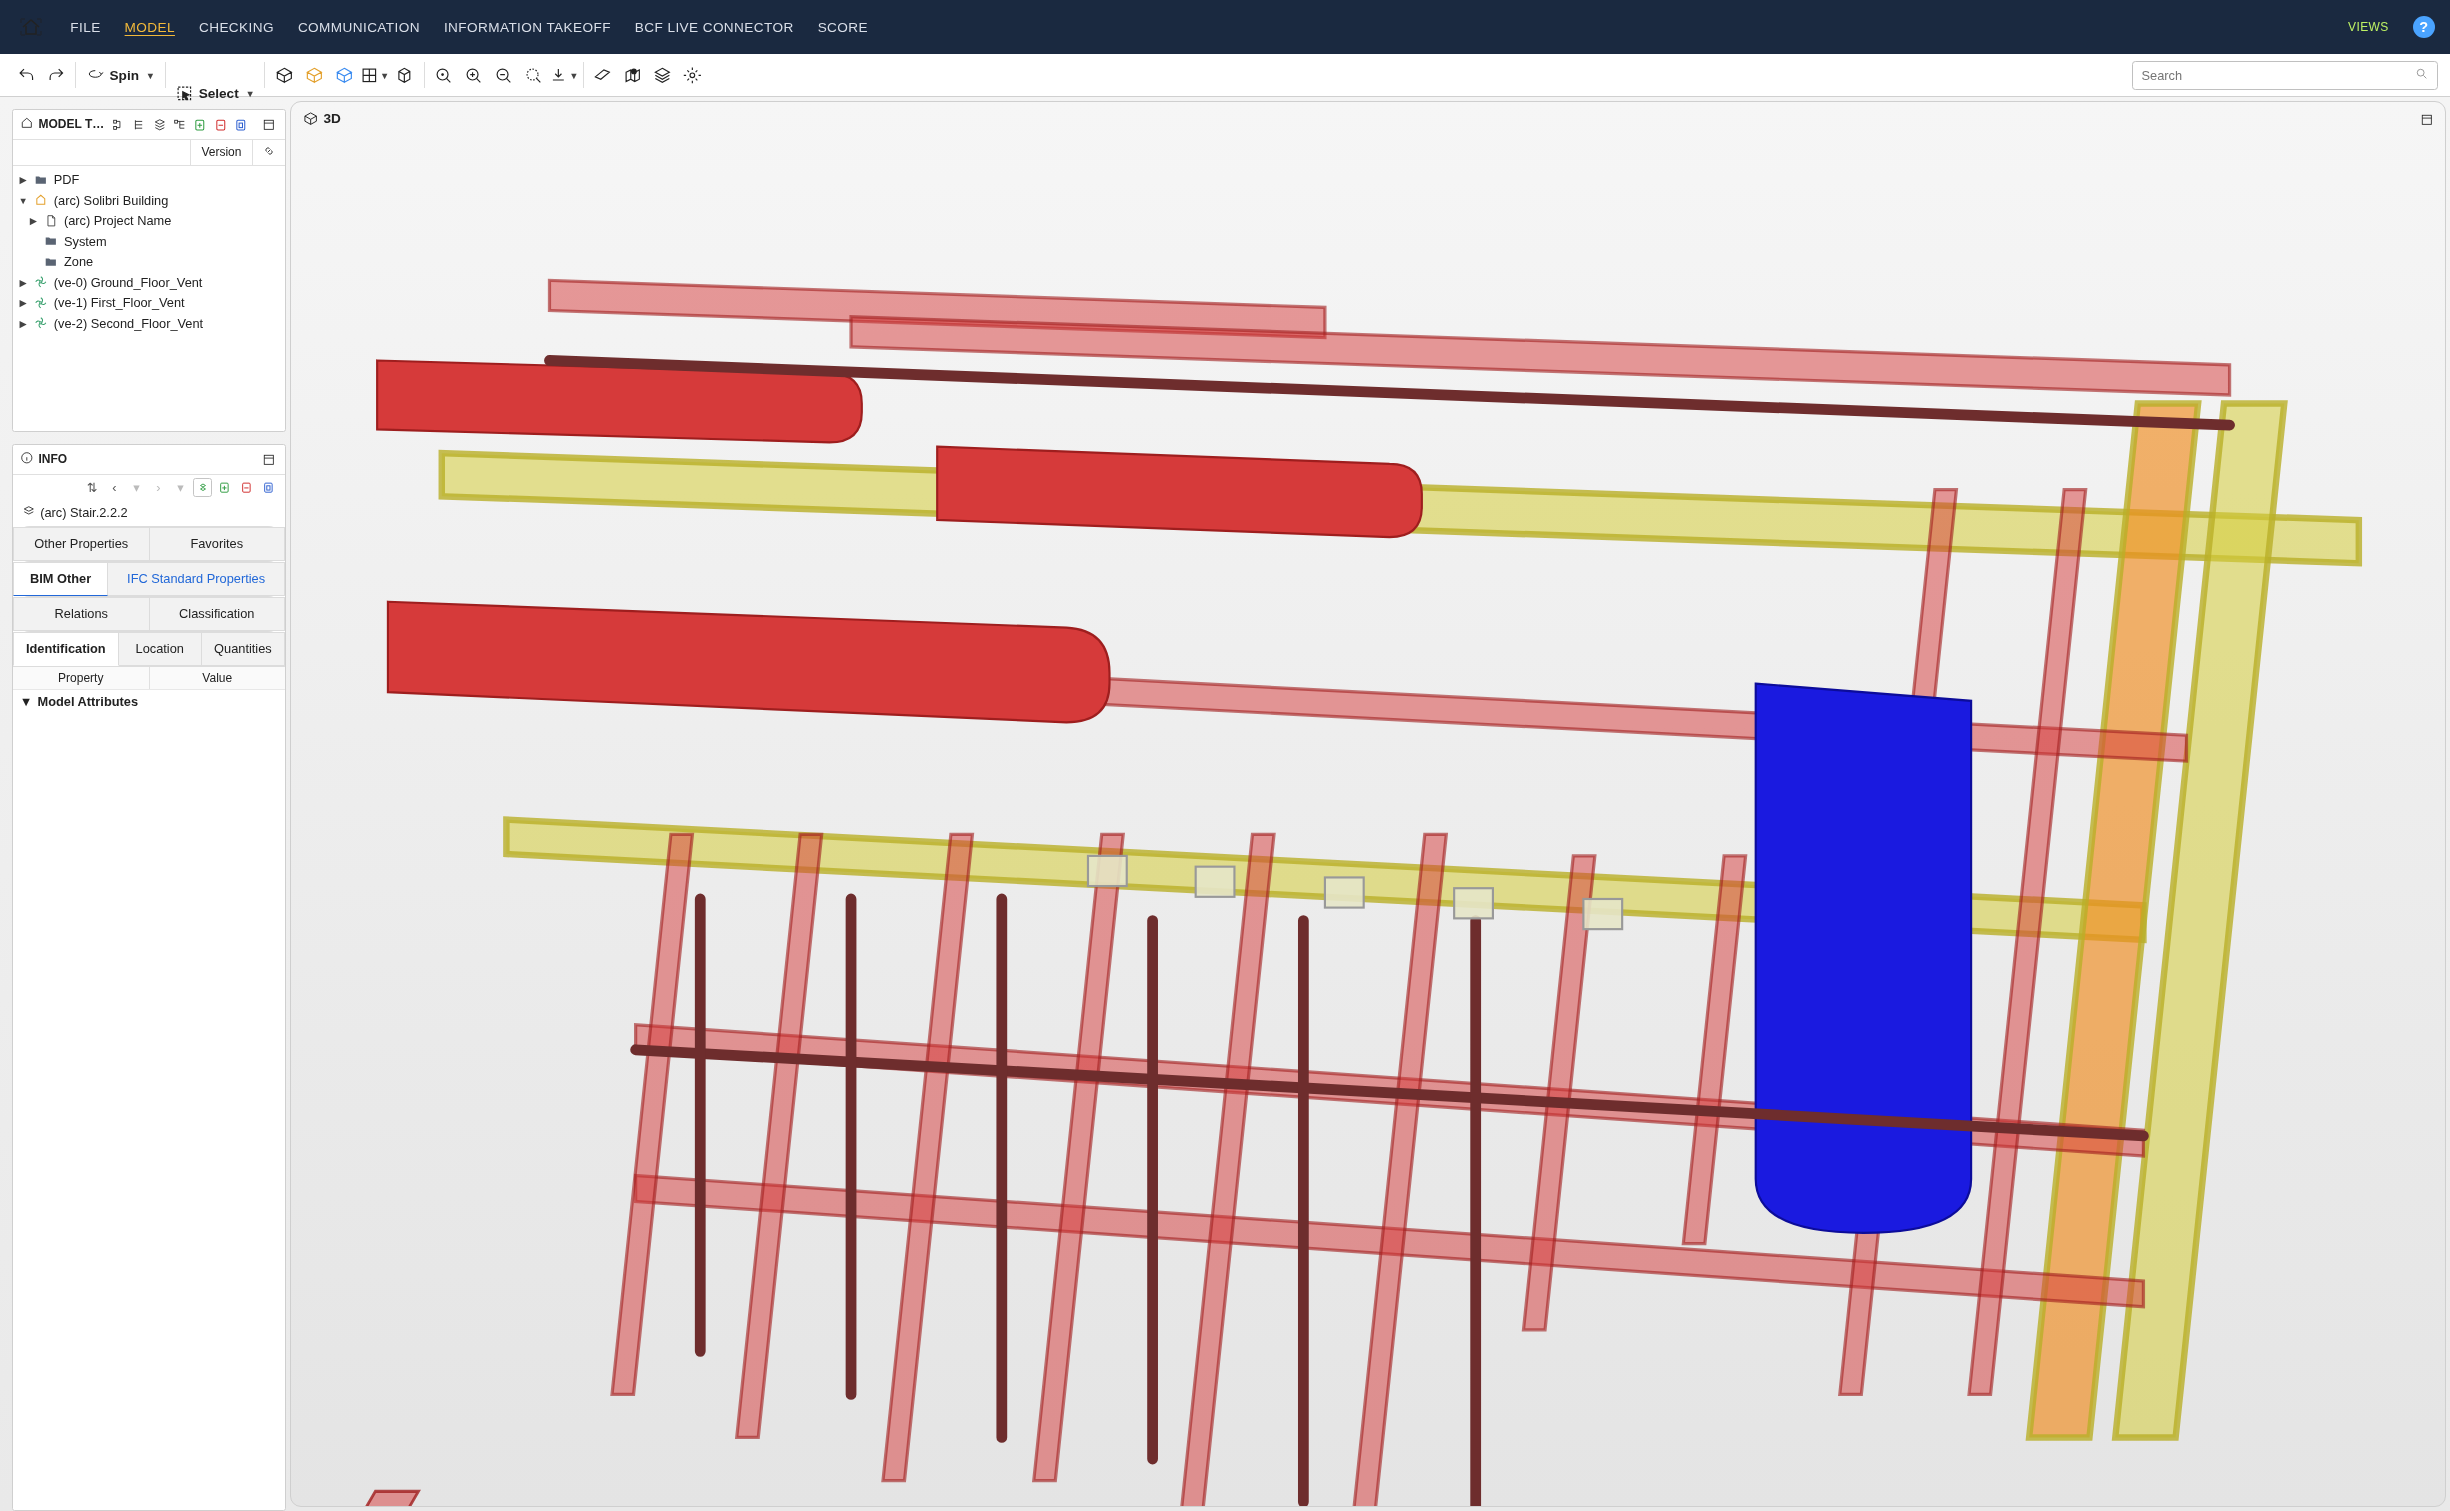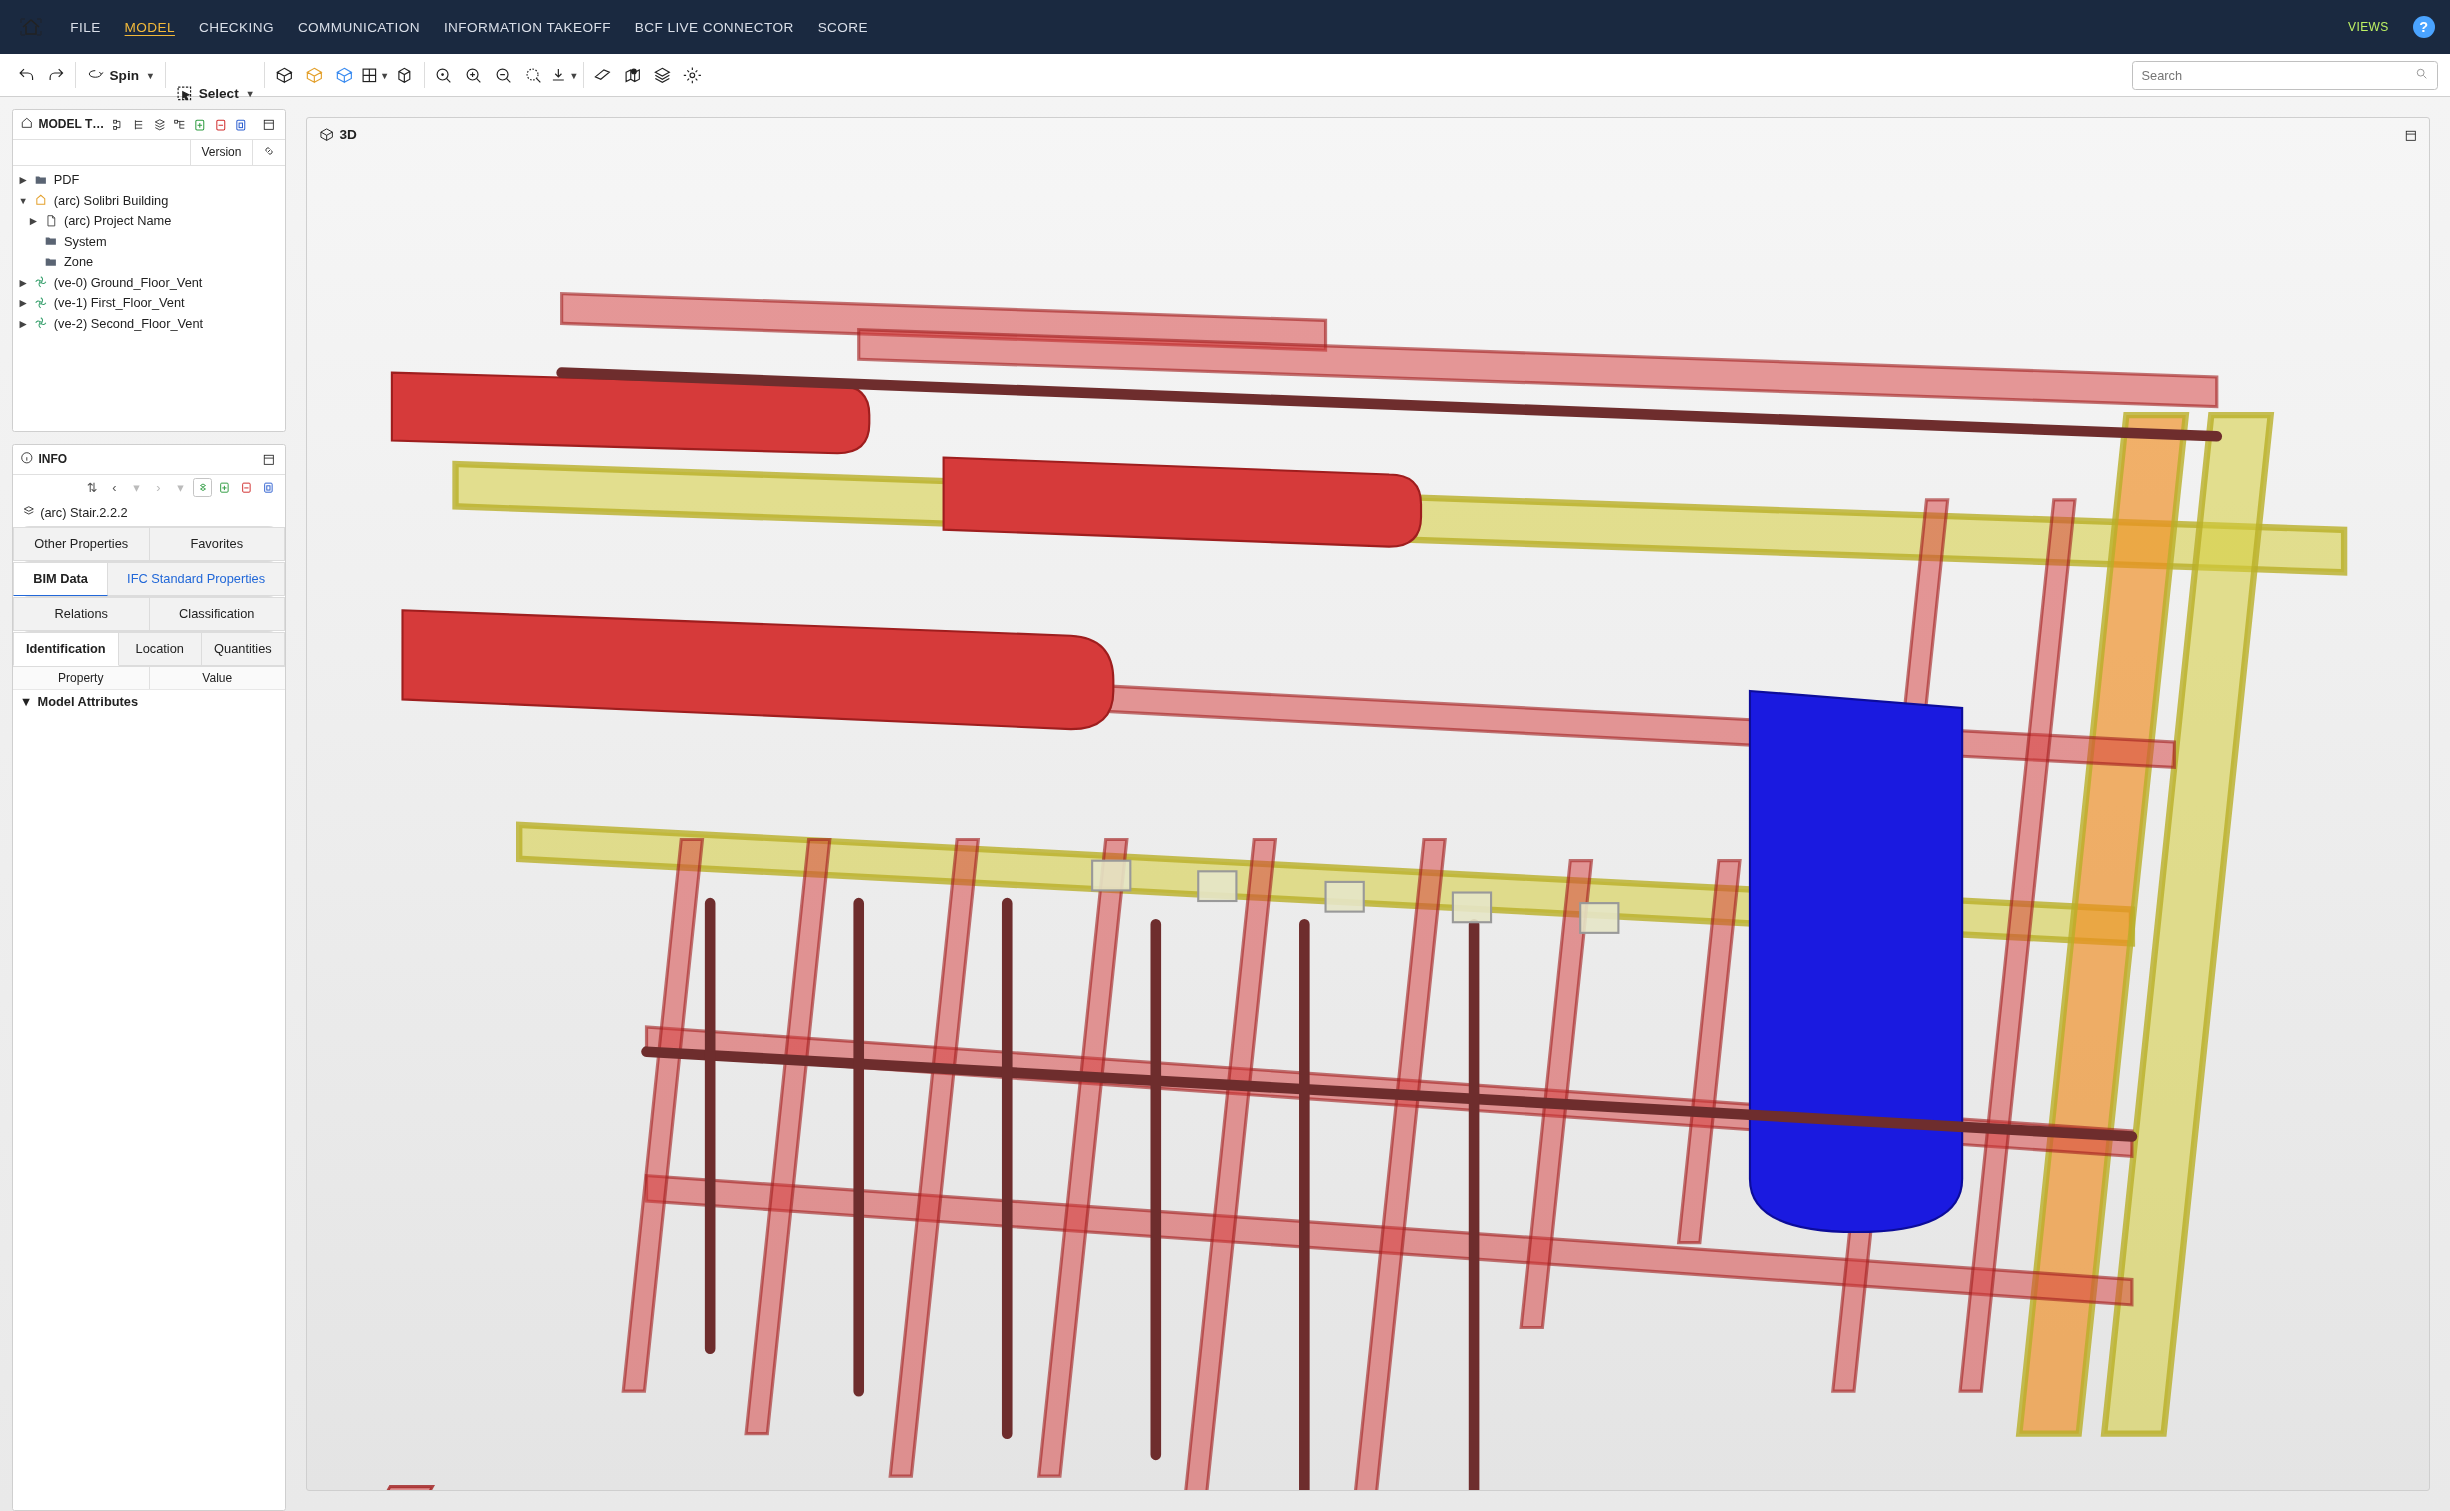--- a/index.html
+++ b/index.html
@@ -61,21 +61,21 @@
 .tabs .tab.link { color:#2268d8; }
 .tabs.row2 .tab { flex:1; }
 
 .propgrid { border-top:0.9px solid #dcdcdc; }
 .propgrid .pgh { display:flex; }
 .propgrid .pgh .c { flex:1; text-align:center; padding:4.3px; border-right:0.9px solid #e0e0e0; background:#fafafa; font-size:12px; }
 .propgrid .pgh .c:last-child { border-right:none; }
 .propgrid .section { padding:4.3px 6.8px; font-weight:700; display:flex; align-items:center; gap:5.1px; border-top:0.9px solid #e8e8e8; font-size:12.8px; }
 
 
-.viewport { flex:1; position:relative; margin:20px; border:0.9px solid #cfcfcf; background:linear-gradient(to bottom,#f6f6f6,#e4e4e4); border-radius:3px; overflow:hidden; }
+.viewport { flex:1; position:relative; margin:4px; border:0.9px solid #cfcfcf; background:linear-gradient(to bottom,#f6f6f6,#e4e4e4); border-radius:11px; overflow:hidden; }
 .vp-title { position:absolute; top:8.5px; left:12px; font-size:13.6px; font-weight:600; display:flex; align-items:center; gap:5.1px; }
 .vp-max { position:absolute; top:8.5px; right:8.5px; width:18.7px; height:18.7px; display:flex; align-items:center; justify-content:center; cursor:pointer; }
 
 svg.icon { width:18.7px; height:18.7px; stroke:#222; stroke-width:1.5; fill:none; }
 svg.icon.lg { width:24px; height:24px; }
 svg.icon.blue { stroke:#3a8bf0; }
 svg.icon.amber { stroke:#e3a02c; }
 
 
 .pipes { position:absolute; inset:0; }
@@ -420,21 +420,21 @@
               <path d="M12 3 L20 7 L12 11 L4 7 Z M4 12 L12 16 L20 12"></path>
             </svg></span>
         <span>(arc) Stair.2.2.2</span>
       </div>
 
       <div class="tabs">
         <div class="tab">Other Properties</div>
         <div class="tab">Favorites</div>
       </div>
       <div class="tabs">
-        <div class="tab active" style="flex:0 0 35%">BIM Data</div>
+        <div class="tab active" style="flex:0 0 35%">BIM Other</div>
         <div class="tab link">IFC Standard Properties</div>
       </div>
       <div class="tabs row2">
         <div class="tab">Relations</div>
         <div class="tab">Classification</div>
       </div>
       <div class="tabs row2">
         <div class="tab active" style="border-bottom:0.9px solid #fff">Identification</div>
         <div class="tab">Location</div>
         <div class="tab">Quantities</div>

